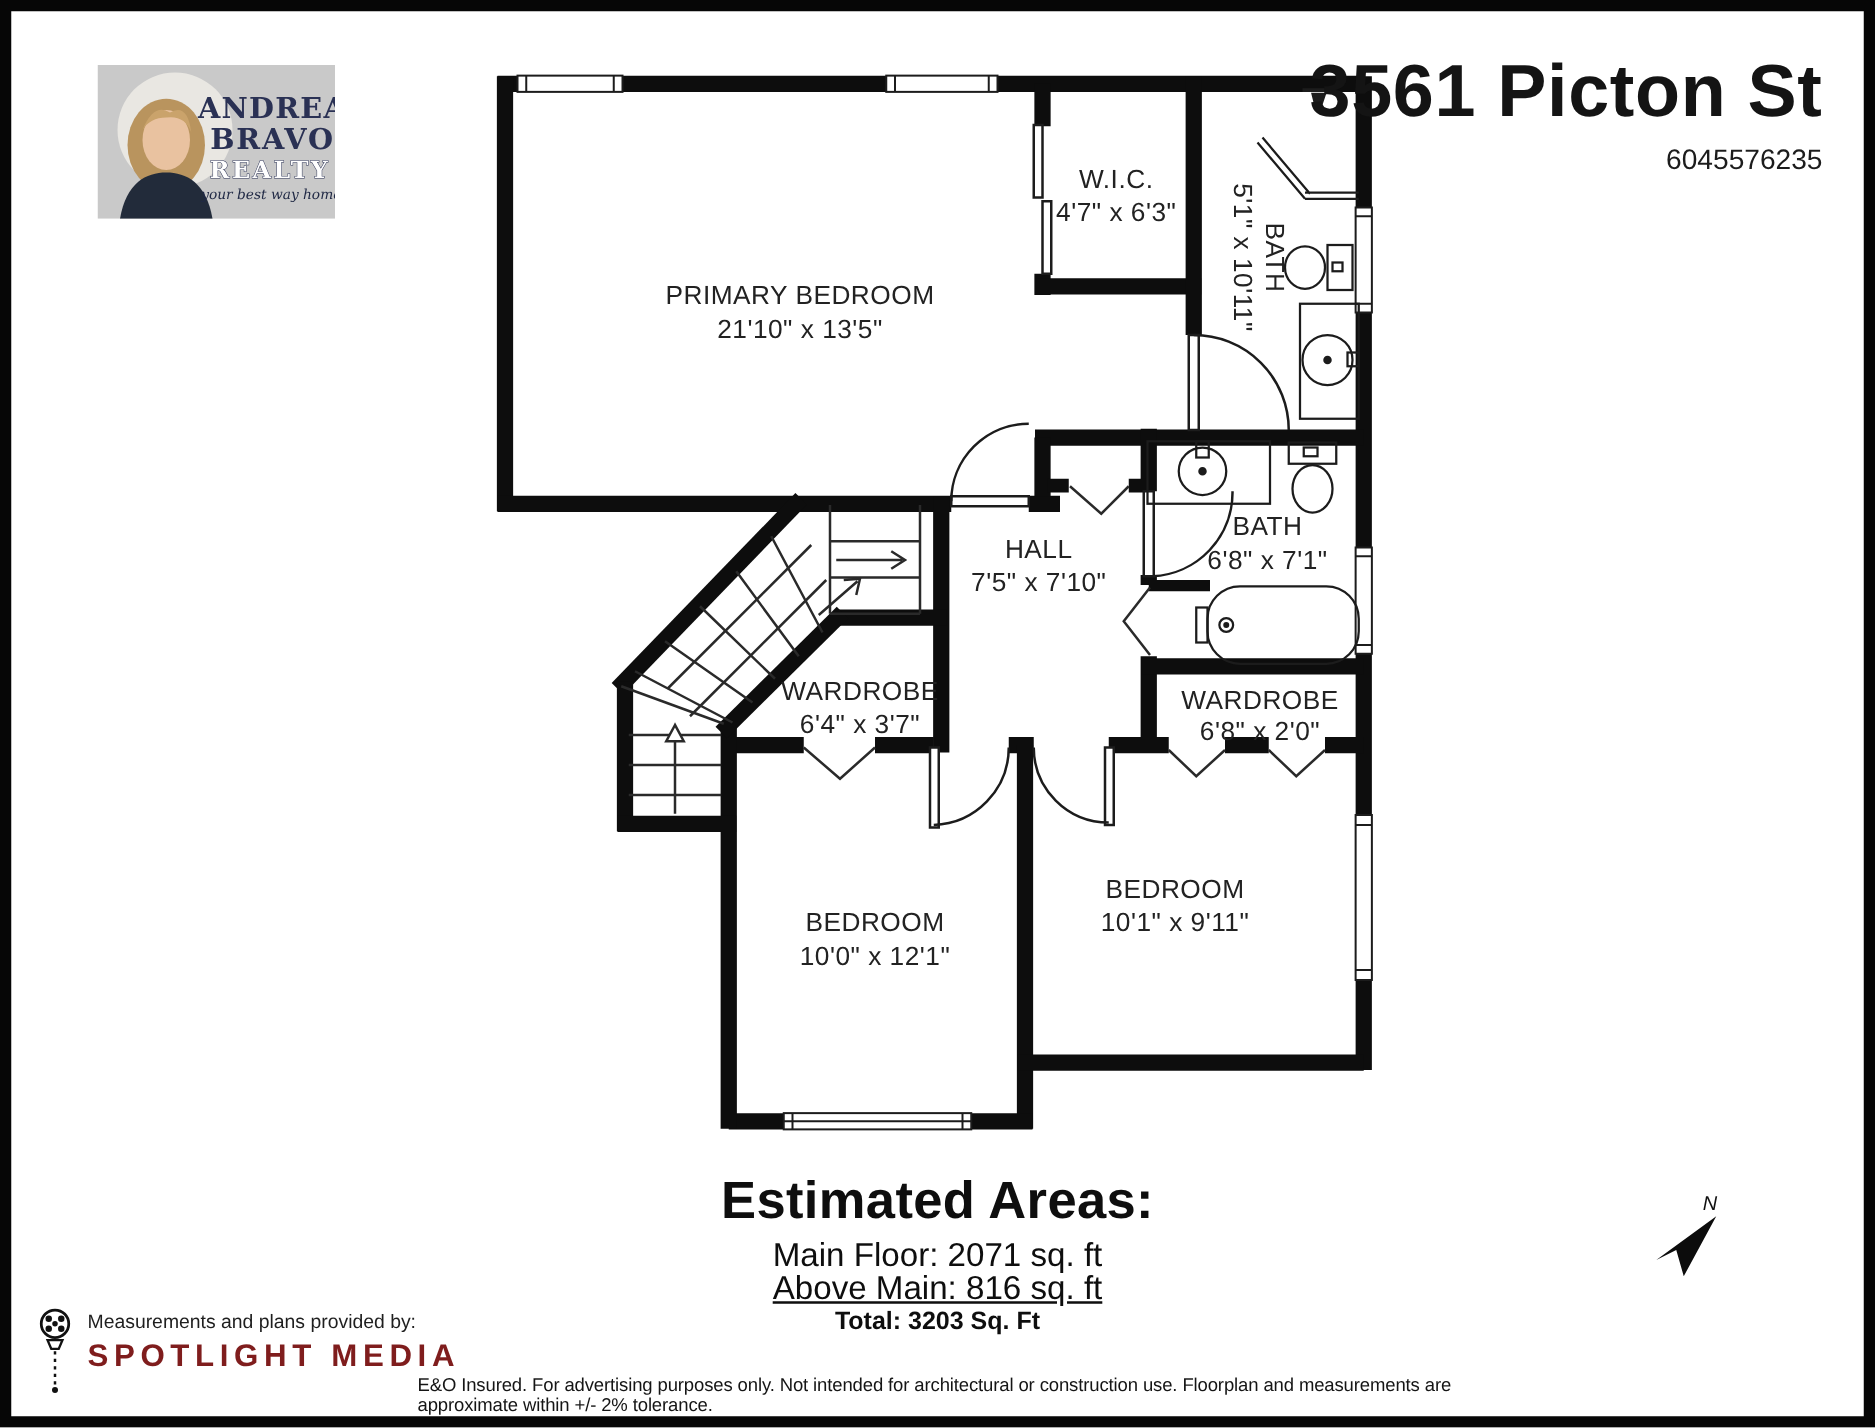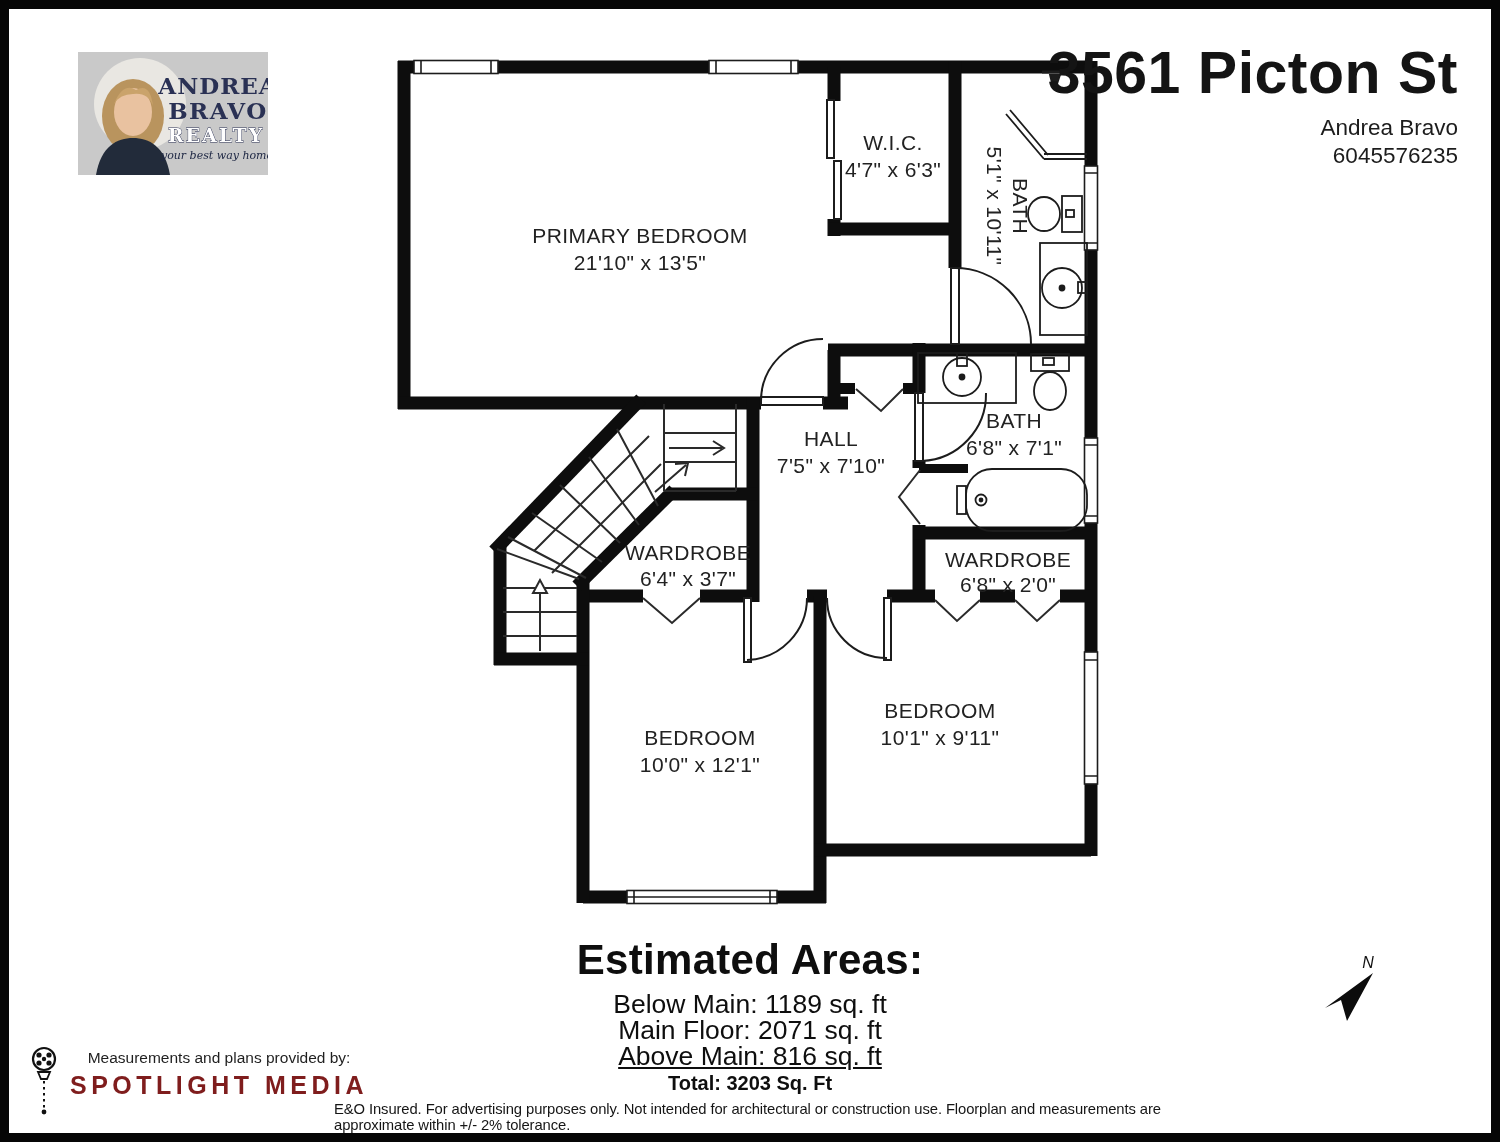--- a/index.html
+++ b/index.html
@@ -17,21 +17,21 @@
 
   
   .areas{position:absolute;left:375px;top:936px;width:750px;text-align:center;color:#0e0e0e;}
   .areas .title{font-size:42px;font-weight:600;letter-spacing:.3px;margin-bottom:7px;}
   .areas .row{font-size:26.5px;line-height:26px;}
   .areas .underl{text-decoration:underline;}
   .areas .total{font-size:20px;font-weight:bold;line-height:28px;}
 
   
   .provider{position:absolute;left:27px;top:1046px;display:flex;align-items:flex-start;}
-  .provider .ptexts{margin-left:9px;text-align:center;}
+  .provider .ptexts{margin-left:9px;}
   .provider .prefix{font-size:15.5px;color:#1f1f1f;margin:3px 0 4px 0;}
   .provider .pname{font-size:25px;font-weight:600;letter-spacing:4.5px;color:#7f1d1d;}
 
   .disclaimer{position:absolute;left:334px;top:1089px;width:900px;font-size:14.8px;
               letter-spacing:-.1px;color:#151515;margin-top:12px;}
 
   svg text{font-family:"Liberation Sans",sans-serif;}
   .roomlabel{font-size:21px;fill:#222;letter-spacing:.4px;}
   .serif{font-family:"DejaVu Serif","Liberation Serif",serif;}
 </style>
@@ -204,27 +204,25 @@
         <text class="serif" x="140" y="42" font-size="23" font-weight="bold" fill="#2a3154" letter-spacing="1">ANDREA</text>
         <text class="serif" x="140" y="67" font-size="23" font-weight="bold" fill="#2a3154" letter-spacing="1.5">BRAVO</text>
         <text class="serif" x="138" y="90" font-size="19" font-weight="bold" fill="#ffffff" stroke="#2a3154" stroke-width="0.8" letter-spacing="2" style="paint-order:stroke;">REALTY</text>
         <text class="serif" x="139" y="107" font-size="11" font-style="italic" fill="#202945">your best way home</text>
       </g>
     </svg>
   </div>
 
   <div class="header">
     <div class="address">3561 Picton St</div>
-    <div class="hline">Andrea Bravo</div>
     <div class="hline">6045576235</div>
   </div>
 
   <div class="areas">
     <div class="title">Estimated Areas:</div>
-    <div class="row">Below Main: 1189 sq. ft</div>
     <div class="row">Main Floor: 2071 sq. ft</div>
     <div class="row underl">Above Main: 816 sq. ft</div>
     <div class="total">Total: 3203 Sq. Ft</div>
   </div>
 
   <div class="provider">
     <svg width="34" height="72" viewBox="0 0 34 72">
       <circle cx="17" cy="13" r="11" fill="none" stroke="#111" stroke-width="2.2"></circle>
       <circle cx="17" cy="13" r="2.2" fill="#111"></circle>
       <circle cx="12" cy="9" r="2.6" fill="#111"></circle>

